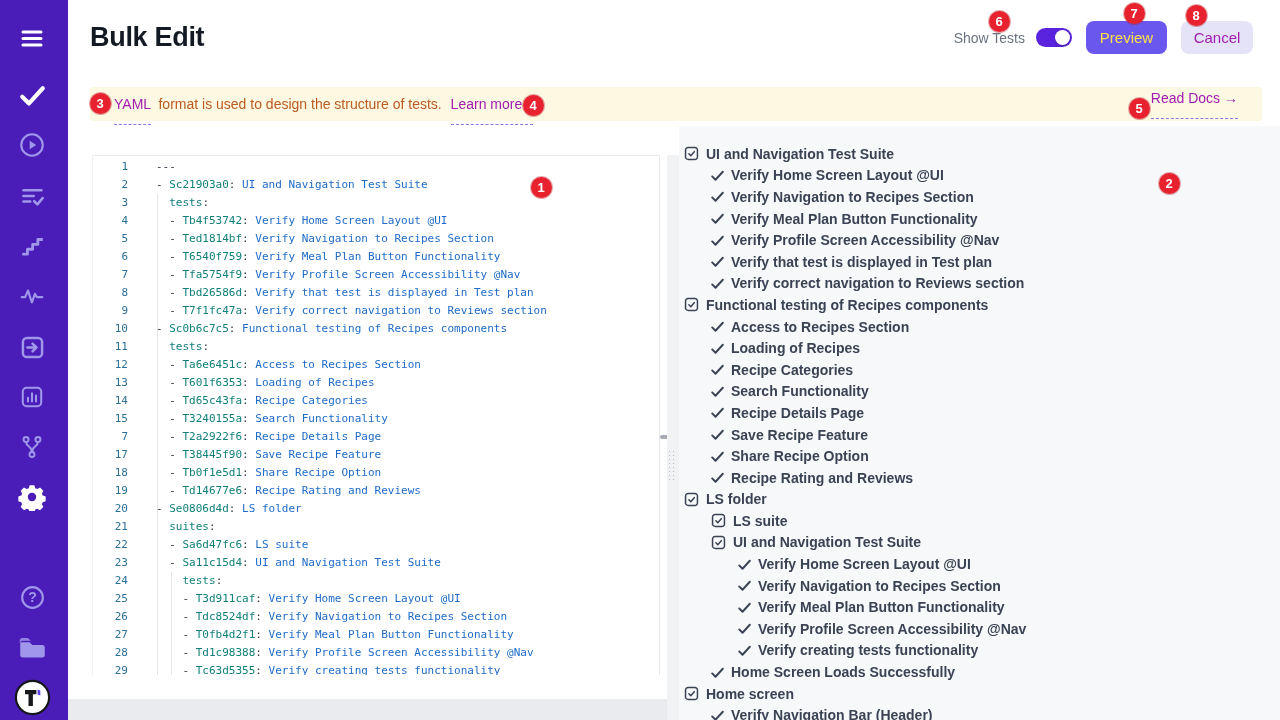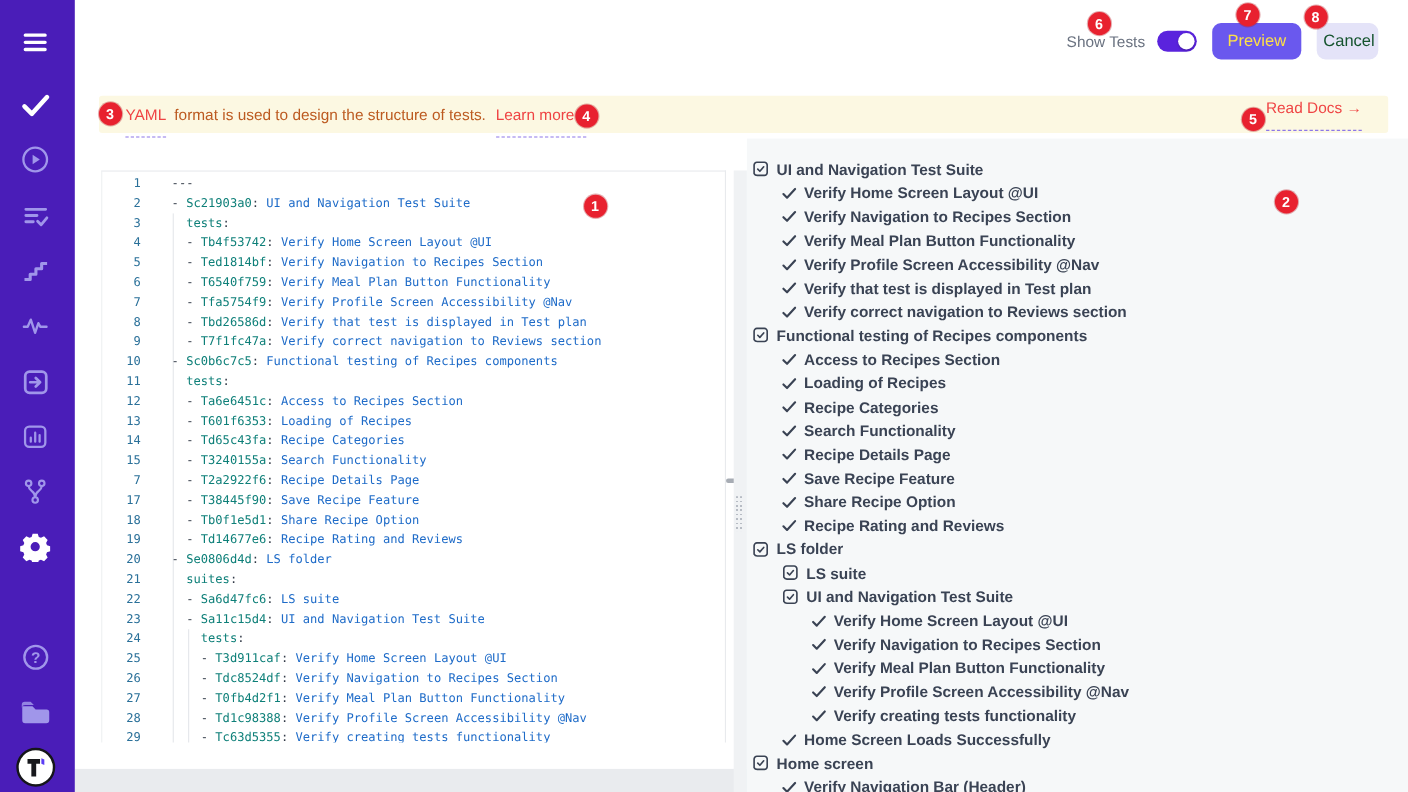--- a/index.html
+++ b/index.html
@@ -20,28 +20,28 @@
 
   .header-controls{position:absolute;top:21px;right:27px;display:flex;align-items:center;height:33px;}
   .show-tests-label{color:#6a7280;font-size:14px;margin-right:11px;}
   .toggle{width:36px;height:19px;border-radius:10px;background:#5a23dd;position:relative;
     margin-right:14px;cursor:pointer;}
   .toggle .knob{position:absolute;right:2px;top:2px;width:15px;height:15px;border-radius:50%;
     background:#fff;box-shadow:0 1px 2px rgba(0,0,0,.25);}
   .btn{height:33px;border:none;border-radius:8px;font-size:15px;font-weight:500;cursor:pointer;
     font-family:"Liberation Sans",sans-serif;}
   .btn-preview{width:81px;background:#6a58ee;color:#fde047;margin-right:14px;}
-  .btn-cancel{width:56px;background:#e4e3f8;color:#14532d;}
+  .btn-cancel{width:72px;background:#e4e3f8;color:#a21caf;}
 
   
   .banner{position:absolute;left:22px;top:87px;width:1172px;height:34px;background:#fcf8e2;
     border-radius:3px;display:flex;align-items:center;justify-content:space-between;
     padding:0 24px;font-size:14px;}
   .banner-left{color:#bc5a20;}
-  .banner a{color:#ef4444;text-decoration:none;border-bottom:1px dashed #8d77e8;
+  .banner a{color:#a21caf;text-decoration:none;border-bottom:1px dashed #8d77e8;
     padding-bottom:12px;cursor:pointer;}
   .banner .gap-l{margin-left:4px;}
   .banner .gap-r{margin-right:5px;}
 
   
   .editor{position:absolute;left:24px;top:155px;width:568px;height:520px;background:#fff;
     border:1px solid #e8eaed;border-bottom:none;border-left-color:#eef0f2;overflow:hidden;}
   .gutter{position:absolute;left:0;top:2px;width:48px;}
   .gutter .ln{height:18px;line-height:18px;text-align:right;padding-right:13px;
     font:11px/18px "DejaVu Sans Mono",monospace;color:#2a7099;}
@@ -156,20 +156,21 @@
     <div class="side-icon emph" style="top: 677px;">
       <svg width="37" height="37" viewBox="0 0 37 37">
         <circle cx="18.5" cy="18.5" r="16.6" fill="#fff" stroke="#15161a" stroke-width="2.2"></circle>
         <path d="M11 11h11.4v4.3h-3.5V27h-4.4V15.3H11z" fill="#17181c"></path>
         <path d="M23.6 10.4l2.7 1.1v5l-2.7-1.1z" fill="#5b3df5"></path>
       </svg>
     </div>
   </aside>
 
 <main class="main">
+  <h1 class="page-title">Bulk Edit</h1>
 
   <div class="header-controls">
     <span class="show-tests-label">Show Tests</span>
     <div class="toggle">
       <div class="knob"></div>
     </div>
     <button class="btn btn-preview">Preview</button>
     <button class="btn btn-cancel">Cancel</button>
   </div>
 

